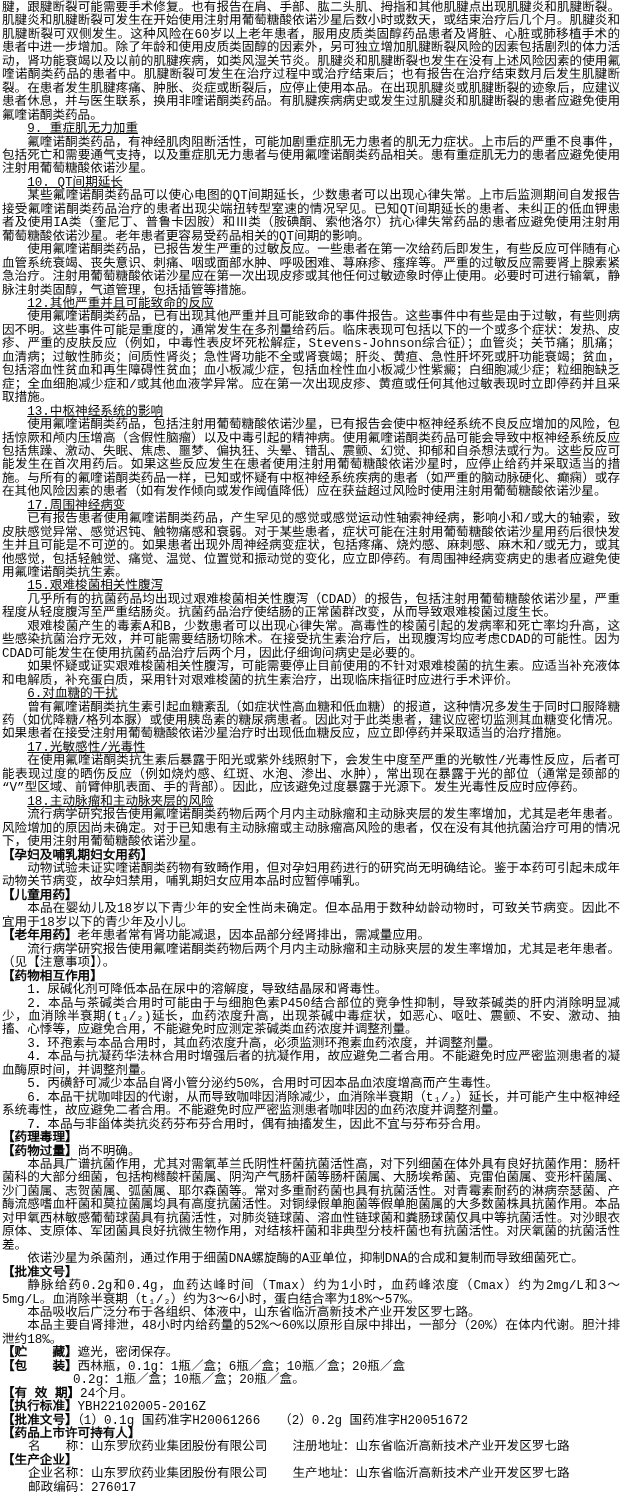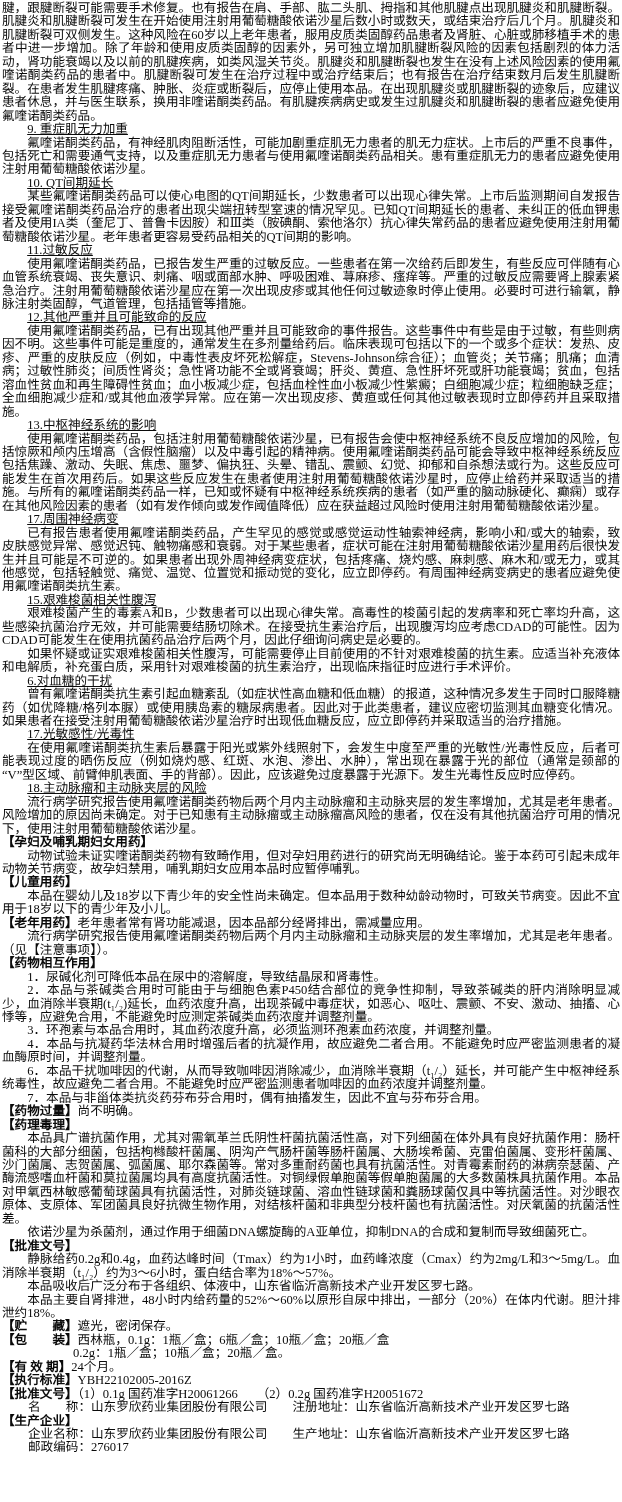--- a/index.html
+++ b/index.html
@@ -9,81 +9,84 @@
     font-family:"Liberation Serif","DejaVu Serif",serif;
   }
   .doc {
     width:622px; height:1502px;
     padding:2px 2px 16px 2px;
     color:#0a0a0a;
     font-size:12.6px;
     line-height:13.45px;
     text-align:justify;
     text-justify:inter-ideograph;
+    font-family:Liberation Mono, monospace;
   }
   .blk { text-align:justify; }
   .cont { text-indent:0; }
   .p { text-indent:2em; }
   .h { text-indent:2em; text-decoration:underline; text-underline-offset:1px; }
   .bh .tag, .bhp .tag { font-weight:700; }
   .pack2 { padding-left:71px; white-space:pre-wrap; }
   .kv { padding-left:26px; white-space:pre-wrap; }
 </style>
 </head>
 <body>
 
 <div class="doc">
   <div>
       <div class="blk cont"><span>腱，跟腱断裂可能需要手术修复。也有报告在肩、手部、肱二头肌、拇指和其他肌腱点出现肌腱炎和肌腱断裂。肌腱炎和肌腱断裂可发生在开始使用注射用葡萄糖酸依诺沙星后数小时或数天，或结束治疗后几个月。肌腱炎和肌腱断裂可双侧发生。这种风险在60岁以上老年患者，服用皮质类固醇药品患者及肾脏、心脏或肺移植手术的患者中进一步增加。除了年龄和使用皮质类固醇的因素外，另可独立增加肌腱断裂风险的因素包括剧烈的体力活动，肾功能衰竭以及以前的肌腱疾病，如类风湿关节炎。肌腱炎和肌腱断裂也发生在没有上述风险因素的使用氟喹诺酮类药品的患者中。肌腱断裂可发生在治疗过程中或治疗结束后；也有报告在治疗结束数月后发生肌腱断裂。在患者发生肌腱疼痛、肿胀、炎症或断裂后，应停止使用本品。在出现肌腱炎或肌腱断裂的迹象后，应建议患者休息，并与医生联系，换用非喹诺酮类药品。有肌腱疾病病史或发生过肌腱炎和肌腱断裂的患者应避免使用氟喹诺酮类药品。</span></div>
       <div class="blk h"><span>9. 重症肌无力加重</span></div>
       <div class="blk p"><span>氟喹诺酮类药品，有神经肌肉阻断活性，可能加剧重症肌无力患者的肌无力症状。上市后的严重不良事件，包括死亡和需要通气支持，以及重症肌无力患者与使用氟喹诺酮类药品相关。患有重症肌无力的患者应避免使用注射用葡萄糖酸依诺沙星。</span></div>
       <div class="blk h"><span>10. QT间期延长</span></div>
       <div class="blk p"><span>某些氟喹诺酮类药品可以使心电图的QT间期延长，少数患者可以出现心律失常。上市后监测期间自发报告接受氟喹诺酮类药品治疗的患者出现尖端扭转型室速的情况罕见。已知QT间期延长的患者、未纠正的低血钾患者及使用IA类（奎尼丁、普鲁卡因胺）和Ⅲ类（胺碘酮、索他洛尔）抗心律失常药品的患者应避免使用注射用葡萄糖酸依诺沙星。老年患者更容易受药品相关的QT间期的影响。</span></div>
-      <div class="blk h"><span>11.过敏反应</span></div>
       <div class="blk p"><span>使用氟喹诺酮类药品，已报告发生严重的过敏反应。一些患者在第一次给药后即发生，有些反应可伴随有心血管系统衰竭、丧失意识、刺痛、咽或面部水肿、呼吸困难、荨麻疹、瘙痒等。严重的过敏反应需要肾上腺素紧急治疗。注射用葡萄糖酸依诺沙星应在第一次出现皮疹或其他任何过敏迹象时停止使用。必要时可进行输氧，静脉注射类固醇，气道管理，包括插管等措施。</span></div>
       <div class="blk h"><span>12.其他严重并且可能致命的反应</span></div>
       <div class="blk p"><span>使用氟喹诺酮类药品，已有出现其他严重并且可能致命的事件报告。这些事件中有些是由于过敏，有些则病因不明。这些事件可能是重度的，通常发生在多剂量给药后。临床表现可包括以下的一个或多个症状：发热、皮疹、严重的皮肤反应（例如，中毒性表皮坏死松解症，Stevens-Johnson综合征）；血管炎；关节痛；肌痛；血清病；过敏性肺炎；间质性肾炎；急性肾功能不全或肾衰竭；肝炎、黄疸、急性肝坏死或肝功能衰竭；贫血，包括溶血性贫血和再生障碍性贫血；血小板减少症，包括血栓性血小板减少性紫癜；白细胞减少症；粒细胞缺乏症；全血细胞减少症和/或其他血液学异常。应在第一次出现皮疹、黄疸或任何其他过敏表现时立即停药并且采取措施。</span></div>
       <div class="blk h"><span>13.中枢神经系统的影响</span></div>
       <div class="blk p"><span>使用氟喹诺酮类药品，包括注射用葡萄糖酸依诺沙星，已有报告会使中枢神经系统不良反应增加的风险，包括惊厥和颅内压增高（含假性脑瘤）以及中毒引起的精神病。使用氟喹诺酮类药品可能会导致中枢神经系统反应包括焦躁、激动、失眠、焦虑、噩梦、偏执狂、头晕、错乱、震颤、幻觉、抑郁和自杀想法或行为。这些反应可能发生在首次用药后。如果这些反应发生在患者使用注射用葡萄糖酸依诺沙星时，应停止给药并采取适当的措施。与所有的氟喹诺酮类药品一样，已知或怀疑有中枢神经系统疾病的患者（如严重的脑动脉硬化、癫痫）或存在其他风险因素的患者（如有发作倾向或发作阈值降低）应在获益超过风险时使用注射用葡萄糖酸依诺沙星。</span></div>
       <div class="blk h"><span>17.周围神经病变</span></div>
       <div class="blk p"><span>已有报告患者使用氟喹诺酮类药品，产生罕见的感觉或感觉运动性轴索神经病，影响小和/或大的轴索，致皮肤感觉异常、感觉迟钝、触物痛感和衰弱。对于某些患者，症状可能在注射用葡萄糖酸依诺沙星用药后很快发生并且可能是不可逆的。如果患者出现外周神经病变症状，包括疼痛、烧灼感、麻刺感、麻木和/或无力，或其他感觉，包括轻触觉、痛觉、温觉、位置觉和振动觉的变化，应立即停药。有周围神经病变病史的患者应避免使用氟喹诺酮类抗生素。</span></div>
       <div class="blk h"><span>15.艰难梭菌相关性腹泻</span></div>
+      <div class="blk p"><span>几乎所有的抗菌药品均出现过艰难梭菌相关性腹泻（CDAD）的报告，包括注射用葡萄糖酸依诺沙星，严重程度从轻度腹泻至严重结肠炎。抗菌药品治疗使结肠的正常菌群改变，从而导致艰难梭菌过度生长。</span></div>
       <div class="blk p"><span>艰难梭菌产生的毒素A和B，少数患者可以出现心律失常。高毒性的梭菌引起的发病率和死亡率均升高，这些感染抗菌治疗无效，并可能需要结肠切除术。在接受抗生素治疗后，出现腹泻均应考虑CDAD的可能性。因为CDAD可能发生在使用抗菌药品治疗后两个月，因此仔细询问病史是必要的。</span></div>
       <div class="blk p"><span>如果怀疑或证实艰难梭菌相关性腹泻，可能需要停止目前使用的不针对艰难梭菌的抗生素。应适当补充液体和电解质，补充蛋白质，采用针对艰难梭菌的抗生素治疗，出现临床指征时应进行手术评价。</span></div>
       <div class="blk h"><span>6.对血糖的干扰</span></div>
       <div class="blk p"><span>曾有氟喹诺酮类抗生素引起血糖紊乱（如症状性高血糖和低血糖）的报道，这种情况多发生于同时口服降糖药（如优降糖/格列本脲）或使用胰岛素的糖尿病患者。因此对于此类患者，建议应密切监测其血糖变化情况。如果患者在接受注射用葡萄糖酸依诺沙星治疗时出现低血糖反应，应立即停药并采取适当的治疗措施。</span></div>
       <div class="blk h"><span>17.光敏感性/光毒性</span></div>
       <div class="blk p"><span>在使用氟喹诺酮类抗生素后暴露于阳光或紫外线照射下，会发生中度至严重的光敏性/光毒性反应，后者可能表现过度的晒伤反应（例如烧灼感、红斑、水泡、渗出、水肿），常出现在暴露于光的部位（通常是颈部的“V”型区域、前臂伸肌表面、手的背部）。因此，应该避免过度暴露于光源下。发生光毒性反应时应停药。</span></div>
       <div class="blk h"><span>18.主动脉瘤和主动脉夹层的风险</span></div>
       <div class="blk p"><span>流行病学研究报告使用氟喹诺酮类药物后两个月内主动脉瘤和主动脉夹层的发生率增加，尤其是老年患者。风险增加的原因尚未确定。对于已知患有主动脉瘤或主动脉瘤高风险的患者，仅在没有其他抗菌治疗可用的情况下，使用注射用葡萄糖酸依诺沙星。</span></div>
       <div class="blk bh"><span class="tag">【孕妇及哺乳期妇女用药】</span></div>
       <div class="blk p"><span>动物试验未证实喹诺酮类药物有致畸作用，但对孕妇用药进行的研究尚无明确结论。鉴于本药可引起未成年动物关节病变，故孕妇禁用，哺乳期妇女应用本品时应暂停哺乳。</span></div>
       <div class="blk bh"><span class="tag">【儿童用药】</span></div>
       <div class="blk p"><span>本品在婴幼儿及18岁以下青少年的安全性尚未确定。但本品用于数种幼龄动物时，可致关节病变。因此不宜用于18岁以下的青少年及小儿。</span></div>
       <div class="blk bhp"><span class="tag">【老年用药】</span><span>老年患者常有肾功能减退，因本品部分经肾排出，需减量应用。</span></div>
       <div class="blk p"><span>流行病学研究报告使用氟喹诺酮类药物后两个月内主动脉瘤和主动脉夹层的发生率增加，尤其是老年患者。（见【注意事项】）。</span></div>
       <div class="blk bh"><span class="tag">【药物相互作用】</span></div>
       <div class="blk p"><span>1．尿碱化剂可降低本品在尿中的溶解度，导致结晶尿和肾毒性。</span></div>
       <div class="blk p"><span>2．本品与茶碱类合用时可能由于与细胞色素P450结合部位的竞争性抑制，导致茶碱类的肝内消除明显减少，血消除半衰期(t₁/₂)延长，血药浓度升高，出现茶碱中毒症状，如恶心、呕吐、震颤、不安、激动、抽搐、心悸等，应避免合用，不能避免时应测定茶碱类血药浓度并调整剂量。</span></div>
       <div class="blk p"><span>3．环孢素与本品合用时，其血药浓度升高，必须监测环孢素血药浓度，并调整剂量。</span></div>
       <div class="blk p"><span>4．本品与抗凝药华法林合用时增强后者的抗凝作用，故应避免二者合用。不能避免时应严密监测患者的凝血酶原时间，并调整剂量。</span></div>
+      <div class="blk p"><span>5．丙磺舒可减少本品自肾小管分泌约50%，合用时可因本品血浓度增高而产生毒性。</span></div>
       <div class="blk p"><span>6．本品干扰咖啡因的代谢，从而导致咖啡因消除减少，血消除半衰期（t₁/₂）延长，并可能产生中枢神经系统毒性，故应避免二者合用。不能避免时应严密监测患者咖啡因的血药浓度并调整剂量。</span></div>
       <div class="blk p"><span>7．本品与非甾体类抗炎药芬布芬合用时，偶有抽搐发生，因此不宜与芬布芬合用。</span></div>
+      <div class="blk bh"><span class="tag">【药理毒理】</span></div>
       <div class="blk bhp"><span class="tag">【药物过量】</span><span>尚不明确。</span></div>
-      <div class="blk bh"><span class="tag">【药理毒理】</span></div>
       <div class="blk p"><span>本品具广谱抗菌作用，尤其对需氧革兰氏阴性杆菌抗菌活性高，对下列细菌在体外具有良好抗菌作用：肠杆菌科的大部分细菌，包括枸橼酸杆菌属、阴沟产气肠杆菌等肠杆菌属、大肠埃希菌、克雷伯菌属、变形杆菌属、沙门菌属、志贺菌属、弧菌属、耶尔森菌等。常对多重耐药菌也具有抗菌活性。对青霉素耐药的淋病奈瑟菌、产酶流感嗜血杆菌和莫拉菌属均具有高度抗菌活性。对铜绿假单胞菌等假单胞菌属的大多数菌株具抗菌作用。本品对甲氧西林敏感葡萄球菌具有抗菌活性，对肺炎链球菌、溶血性链球菌和粪肠球菌仅具中等抗菌活性。对沙眼衣原体、支原体、军团菌具良好抗微生物作用，对结核杆菌和非典型分枝杆菌也有抗菌活性。对厌氧菌的抗菌活性差。</span></div>
       <div class="blk p"><span>依诺沙星为杀菌剂，通过作用于细菌DNA螺旋酶的A亚单位，抑制DNA的合成和复制而导致细菌死亡。</span></div>
       <div class="blk bh"><span class="tag">【批准文号】</span></div>
       <div class="blk p"><span>静脉给药0.2g和0.4g，血药达峰时间（Tmax）约为1小时，血药峰浓度（Cmax）约为2mg/L和3～5mg/L。血消除半衰期（t₁/₂）约为3～6小时，蛋白结合率为18%～57%。</span></div>
       <div class="blk p"><span>本品吸收后广泛分布于各组织、体液中，山东省临沂高新技术产业开发区罗七路。</span></div>
       <div class="blk p"><span>本品主要自肾排泄，48小时内给药量的52%～60%以原形自尿中排出，一部分（20%）在体内代谢。胆汁排泄约18%。</span></div>
       <div class="blk bhp"><span class="tag">【贮　　藏】</span><span>遮光，密闭保存。</span></div>
       <div class="blk bhp"><span class="tag">【包　　装】</span><span>西林瓶，0.1g：1瓶／盒；6瓶／盒；10瓶／盒；20瓶／盒</span></div>
       <div class="blk pack2"><span>0.2g：1瓶／盒；10瓶／盒；20瓶／盒。</span></div>
       <div class="blk bhp"><span class="tag">【有 效 期】</span><span>24个月。</span></div>
       <div class="blk bhp"><span class="tag">【执行标准】</span><span>YBH22102005-2016Z</span></div>
       <div class="blk bhp"><span class="tag">【批准文号】</span><span>（1）0.1g 国药准字H20061266　　（2）0.2g 国药准字H20051672</span></div>
+      <div class="blk bh"><span class="tag">【药品上市许可持有人】</span></div>
       <div class="blk kv"><span>名　　称：山东罗欣药业集团股份有限公司　　注册地址：山东省临沂高新技术产业开发区罗七路</span></div>
       <div class="blk bh"><span class="tag">【生产企业】</span></div>
       <div class="blk kv"><span>企业名称：山东罗欣药业集团股份有限公司　　生产地址：山东省临沂高新技术产业开发区罗七路</span></div>
       <div class="blk kv"><span>邮政编码：276017</span></div>
     </div>
 </div>
 
 </body></html>

